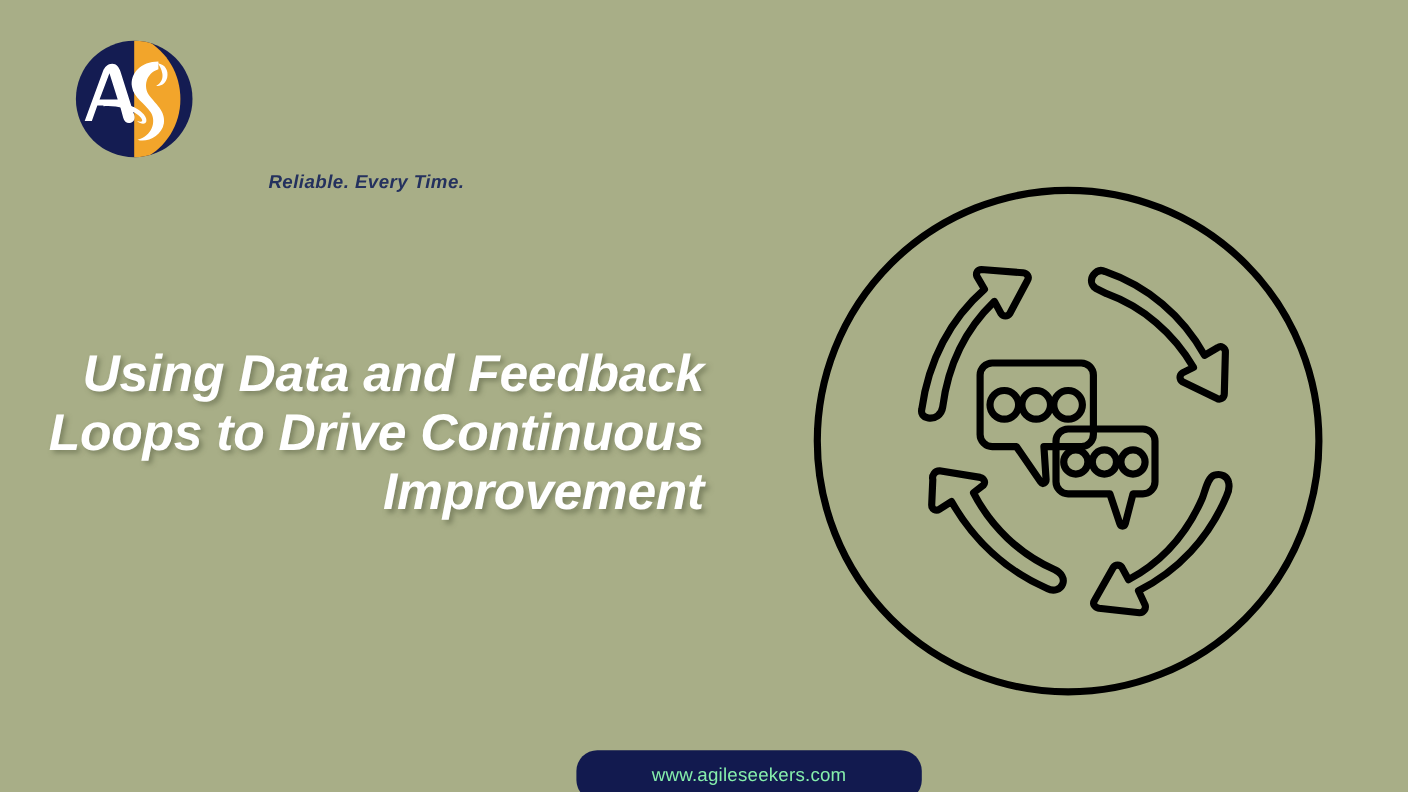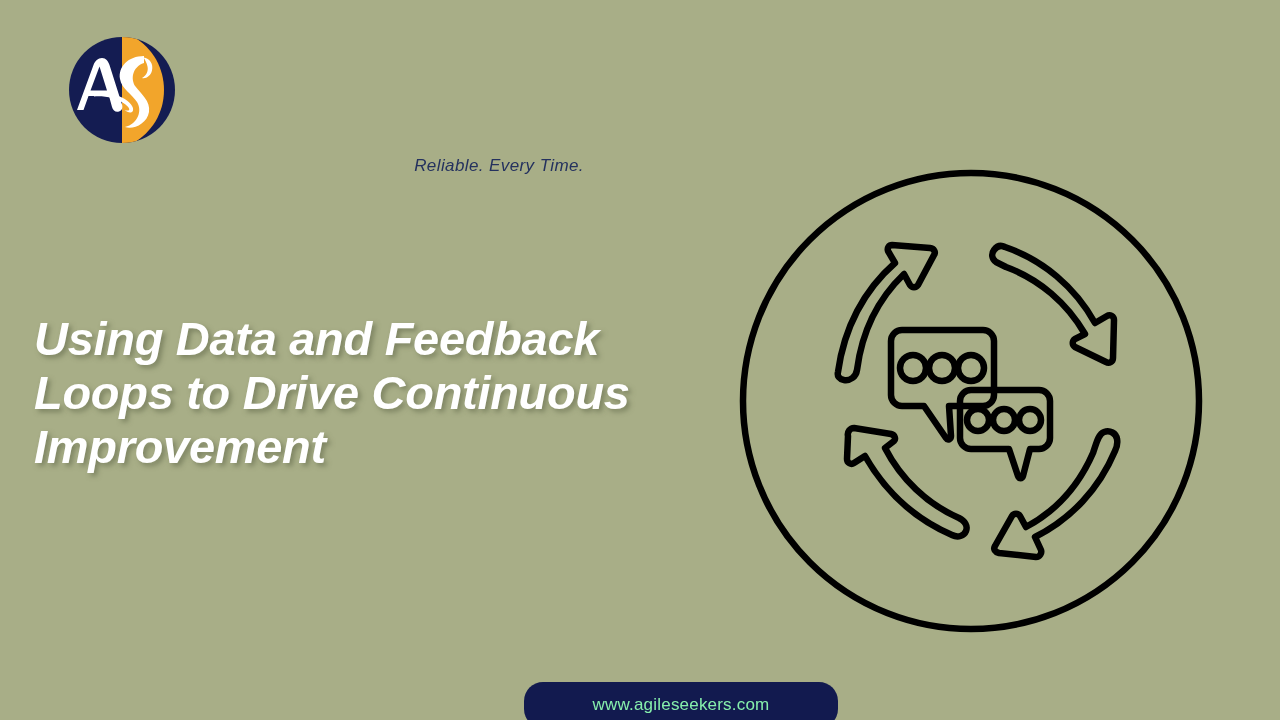--- a/index.html
+++ b/index.html
@@ -29,35 +29,35 @@
     font-weight:bold;
     color:#141c52;
     letter-spacing:-0.5px;
     line-height:1;
     white-space:nowrap;
   }
   #tagline {
     position:absolute;
     left:176px; top:120px;
     width:340px;
-    text-align:right;
+    text-align:left;
     font-size:17px;
     font-style:italic;
-    font-weight:normal;
+    font-weight:bold;
     color:#24315e;
     letter-spacing:0.4px;
     white-space:nowrap;
   }
 
   
   #headline {
     position:absolute;
     left:34px; top:312px;
     width:606px;
-    text-align:left;
+    text-align:right;
     font-size:47px;
     font-weight:bold;
     font-style:italic;
     line-height:54px;
     color:#ffffff;
     letter-spacing:-0.3px;
     text-shadow:3px 3px 5px rgba(90,96,68,0.55);
   }
 
   

